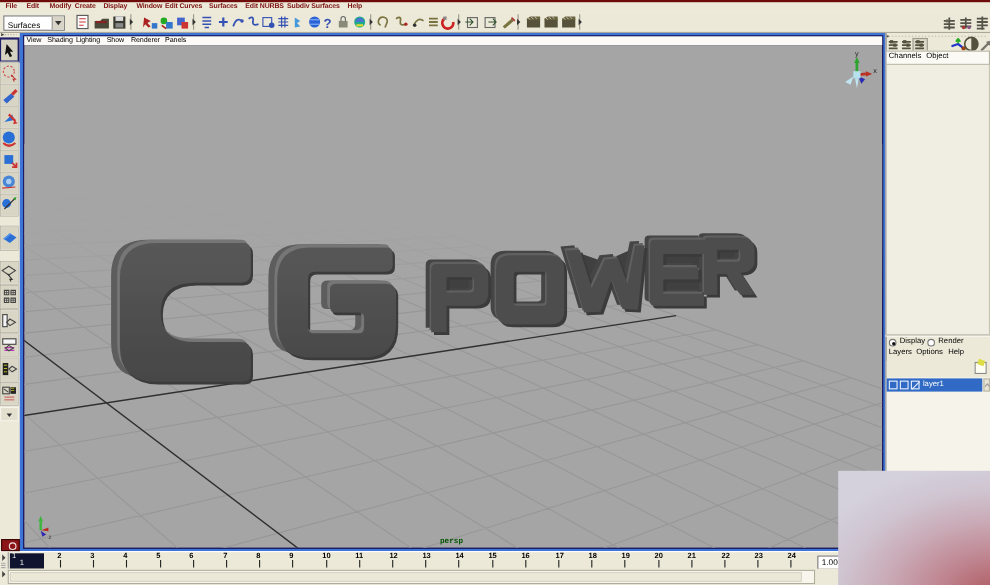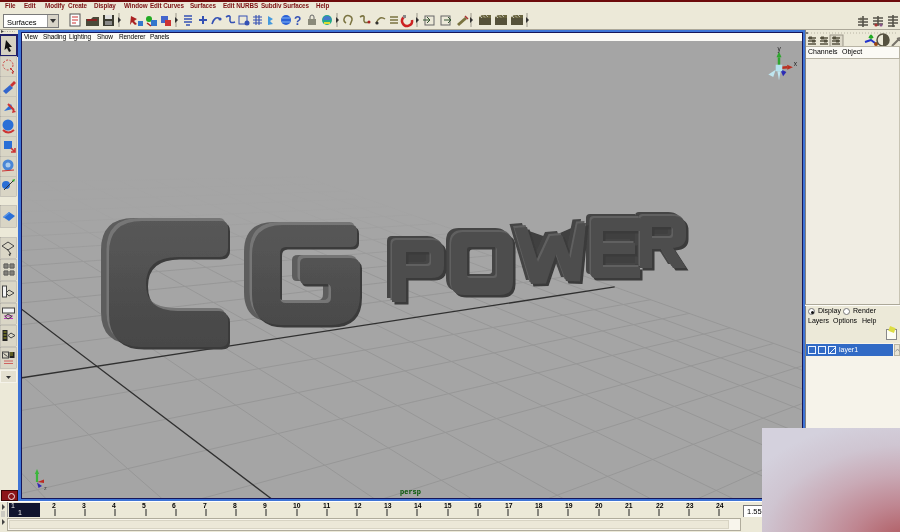--- a/index.html
+++ b/index.html
@@ -389,21 +389,21 @@
         <line x1="621" y1="7" x2="621" y2="14" stroke="#222"></line>
         <line x1="651" y1="7" x2="651" y2="14" stroke="#222"></line>
         <line x1="681" y1="7" x2="681" y2="14" stroke="#222"></line>
         <line x1="711" y1="7" x2="711" y2="14" stroke="#222"></line>
       </svg>
   <div style="position:absolute;left:1px;top:1px;width:31px;height:14px;background:#10142e"></div>
   <span style="position:absolute;left:3px;top:0px;font-size:7px;color:#eee">1</span>
       <span style="position:absolute;left:10px;top:7px;font-size:7px;color:#eee">1</span>
  </div>
  <div style="position:absolute;left:743px;top:3px;width:31px;height:13px;background:#fff;border:1px solid #777">
-      <span style="position:absolute;left:3px;top:1px;font-size:7.5px">1.55</span>
+      <span style="position:absolute;left:3px;top:1px;font-size:7.5px">1.00</span>
     </div>
 </div>
 <div style="position:absolute;left:0;top:517px;width:900px;height:15px;background:#ece9d8">
  <svg width="6" height="15" style="position:absolute;left:0;top:0">
       <path d="M2 2 l3 3 -3 3 Z" fill="#444"></path>
     </svg>
  <div style="position:absolute;left:7px;top:1px;width:734px;height:13px;background:#f8f5ec;border:1px solid #b0ac9c">
   <div style="position:absolute;left:1px;top:1px;width:720px;height:9px;background:#ece8d8;border:1px solid #d8d4c4"></div>
  </div>
 </div>

